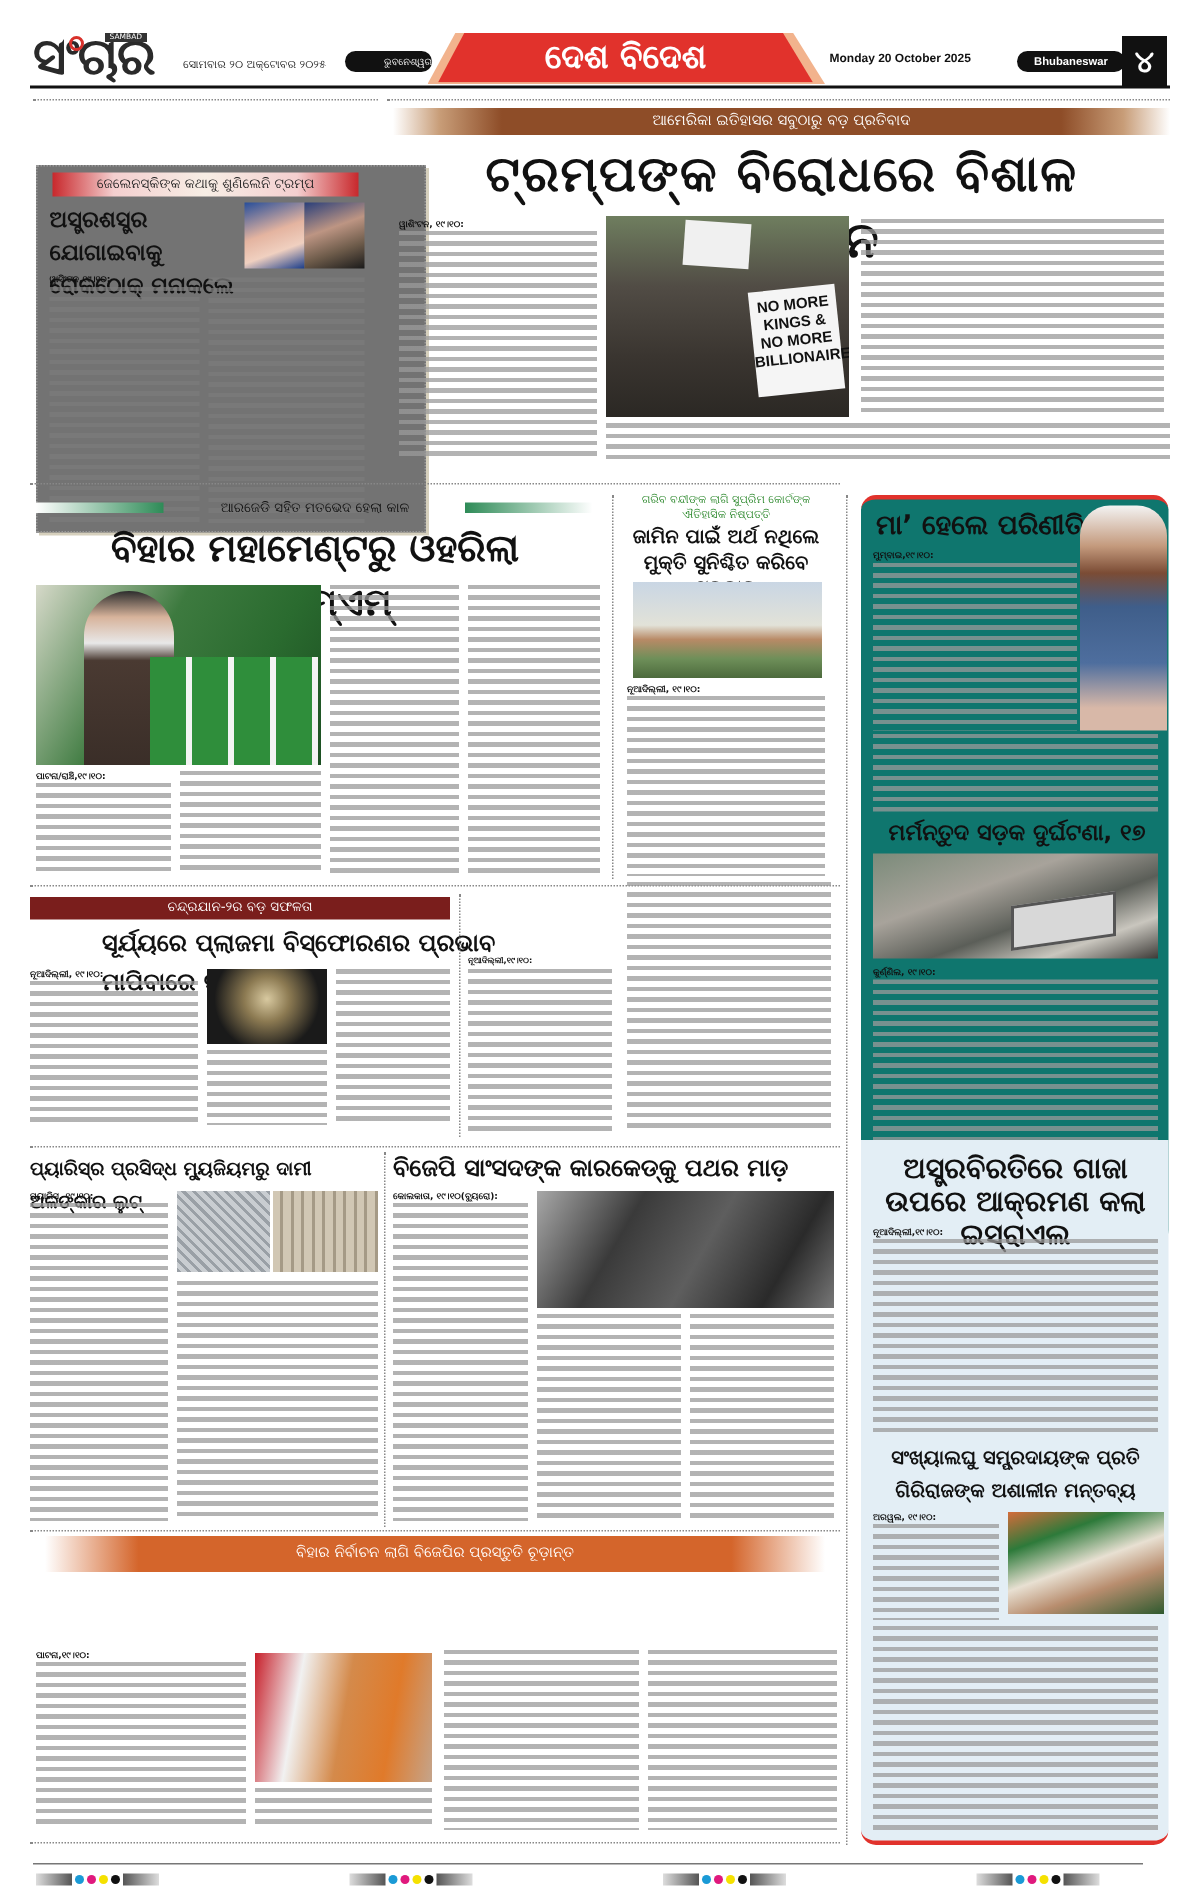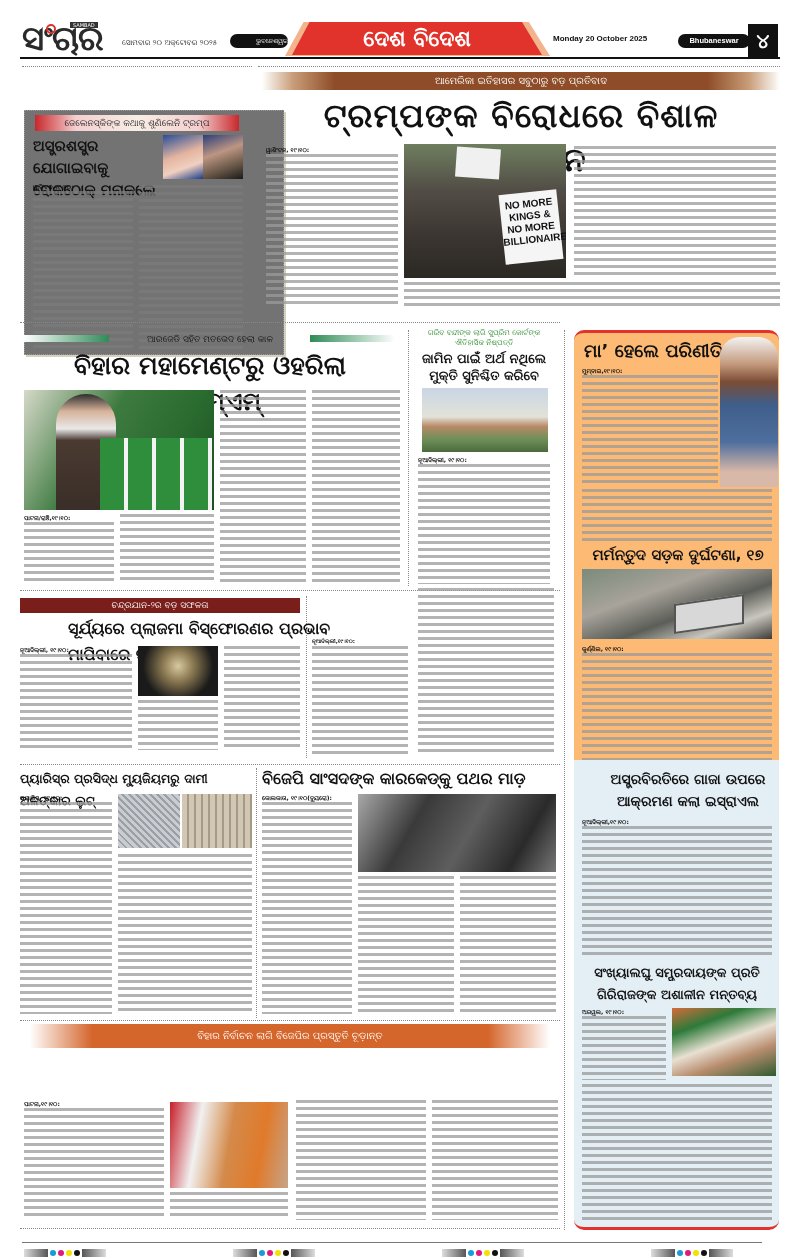--- a/index.html
+++ b/index.html
@@ -54,21 +54,21 @@
   .jmm-man { left: 36px; top: 66px; width: 60px; height: 116px; background: linear-gradient(180deg, #2d2d2d 0, #d7b39b 15%, #e8e8e8 30%, #4a3a32 40%, #3a2e28 100%); border-radius: 30px 30px 0 0; }
   .jmm-podium { left: 80px; top: 110px; width: 112px; height: 72px; background: repeating-linear-gradient(90deg, #2f8e3b 0, #2f8e3b 24px, #f3f3f3 24px, #f3f3f3 28px); }
 
   
   #sc { left: 416px; top: 328px; width: 136px; height: 258px; }
   .sc-kicker { left: 0; top: 0; width: 136px; font-size: 7.5px; color: #2f8a2f; text-align: center; line-height: 10px; }
   .sc-headline { left: 0; top: 22px; width: 136px; font-size: 13px; font-weight: bold; text-align: center; line-height: 17px; }
   .sc-photo { left: 6px; top: 60px; width: 126px; height: 64px; background: linear-gradient(180deg, #c9d6e4 0, #e2e2d8 45%, #b88a66 60%, #6e8f59 80%, #4c6a3c 100%); }
 
   
-  #pari { left: 574px; top: 330px; width: 205px; height: 500px; background: #fdba74; border-radius: 10px; border-top: 3px solid #e1322c; }
+  #pari { left: 574px; top: 330px; width: 205px; height: 500px; background: #0f766e; border-radius: 10px; border-top: 3px solid #e1322c; }
   .pari-headline { left: 10px; top: 6px; width: 140px; font-size: 18px; font-weight: bold; line-height: 24px; }
   .pari-photo { left: 146px; top: 4px; width: 58px; height: 150px; background: linear-gradient(180deg, #f3f3f3 0, #c49a7d 18%, #7b4c35 30%, #3f5e8a 45%, #4e6e9e 70%, #d8b8a8 90%); border-radius: 20px 20px 0 0; }
   .crash-headline { left: 6px; top: 212px; width: 196px; font-size: 15px; font-weight: bold; line-height: 20px; text-align: center; }
   .crash-photo { left: 8px; top: 236px; width: 190px; height: 70px; background: linear-gradient(160deg, #7b8b7a 0, #a8a39b 35%, #5b5e58 60%, #c9c6be 80%, #3c3a37 100%); }
   .crash-bus { left: 100px; top: 266px; width: 70px; height: 30px; background: #d8d8d8; transform: skewY(-8deg); border: 2px solid #555; }
 
   
   #chandra { left: 20px; top: 596px; width: 280px; height: 160px; }
   .chandra-kicker { left: 0; top: 2px; width: 280px; height: 15px; background: #7a1e1c; color: #fff; font-size: 9px; text-align: center; line-height: 15px; }
   .chandra-headline { left: 0; top: 20px; width: 280px; font-size: 16px; font-weight: bold; line-height: 26px; margin-left: 48px; }
@@ -83,21 +83,21 @@
   .paris-headline { left: 0; top: 0; width: 232px; font-size: 12.5px; font-weight: bold; line-height: 22px; }
   .paris-photo1 { left: 98px; top: 26px; width: 62px; height: 54px; background: repeating-linear-gradient(45deg, #9aa0a6 0, #9aa0a6 2px, #c9cdd1 2px, #c9cdd1 5px); }
   .paris-photo2 { left: 162px; top: 26px; width: 70px; height: 54px; background: repeating-linear-gradient(90deg, #d1c7b4 0, #d1c7b4 5px, #a59a86 5px, #a59a86 7px); }
 
   
   #bjp { left: 262px; top: 768px; width: 296px; height: 250px; }
   .bjp-headline { left: 0; top: 0; width: 296px; font-size: 16px; font-weight: bold; line-height: 22px; }
   .bjp-photo { left: 96px; top: 26px; width: 198px; height: 78px; background: linear-gradient(120deg, #a8a8a8 0, #3a3a3a 30%, #5e5e5e 55%, #2a2a2a 80%, #777 100%); }
 
   
-  .gaza-headline { left: 574px; top: 768px; width: 206px; font-size: 14px; font-weight: bold; line-height: 22px; text-align: center; margin-left: 11px; }
+  .gaza-headline { left: 574px; top: 768px; width: 206px; font-size: 19px; font-weight: bold; line-height: 22px; text-align: center; }
   .giri-headline { left: 574px; top: 962px; width: 206px; font-size: 13px; font-weight: bold; line-height: 22px; text-align: center; }
   .giri-photo { left: 672px; top: 1008px; width: 104px; height: 68px; background: linear-gradient(160deg, #d46c3a 0, #2d7a3a 25%, #e8e0d2 50%, #b88d6e 70%, #2f5a2f 100%); }
   #right-box-lower { left: 574px; top: 760px; width: 205px; height: 470px; background: #e3eef5; border-radius: 0 0 10px 10px; border-bottom: 3px solid #e1322c; }
 
   
   #modi { left: 20px; top: 1020px; width: 540px; height: 206px; }
   .modi-kicker { left: 10px; top: 4px; width: 520px; height: 24px; background: linear-gradient(90deg, #fff 0, #d4652b 12%, #d4652b 88%, #fff 100%); color: #fff; font-size: 10px; text-align: center; line-height: 24px; }
   .modi-headline { left: 0; top: 32px; width: 540px; font-size: 32px; font-weight: bold; line-height: 44px; text-align: center; }
   .modi-photo { left: 150px; top: 82px; width: 118px; height: 86px; background: linear-gradient(100deg, #c71f2a 0, #f1f1f1 25%, #d48a4b 50%, #e07a2a 75%, #c5a48a 100%); }
 

